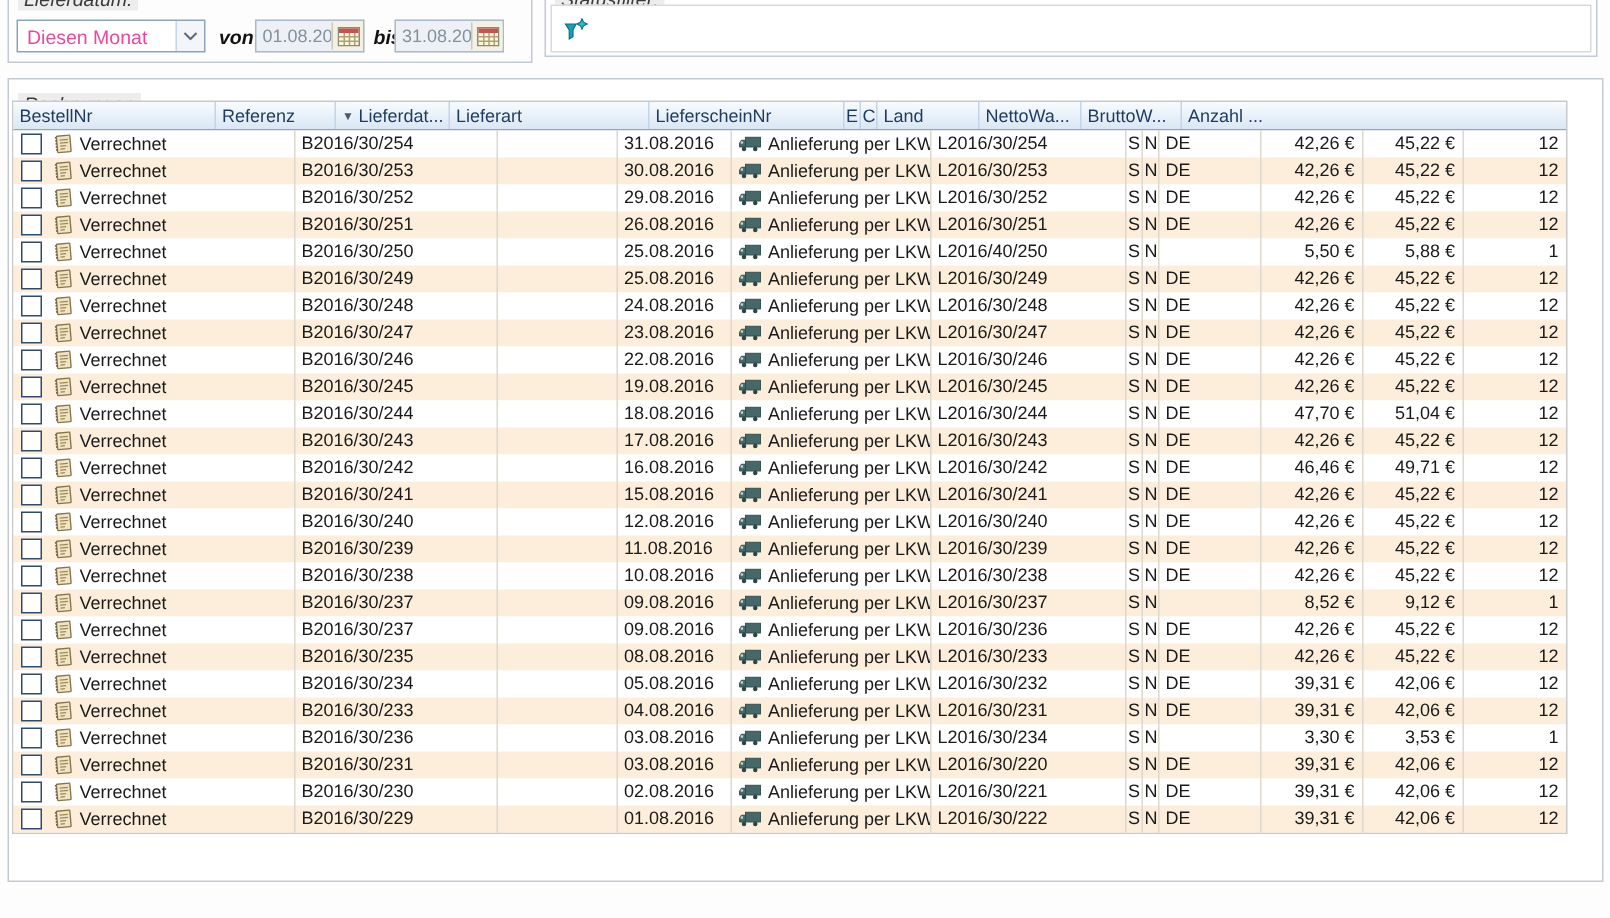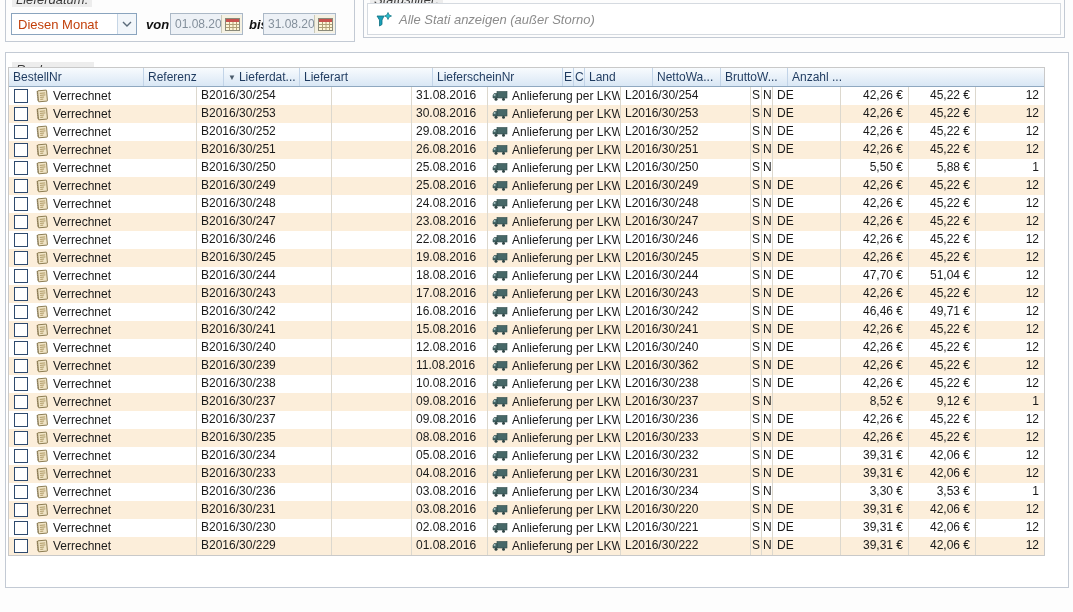--- a/index.html
+++ b/index.html
@@ -5,21 +5,21 @@
   html,body{margin:0;padding:0;width:1073px;height:612px;}
   body{font-family:"Liberation Sans",sans-serif;background:#FDFDFD;}
   .page{position:relative;width:1073px;height:612px;overflow:hidden;background:#FDFDFD;}
 
   
   .groupbox{position:absolute;border:1px solid #C3CAD4;background:transparent;box-sizing:border-box;}
   .gb-label{position:absolute;font-size:13px;font-style:italic;color:#3A3A3A;background:#EDEDED;padding:0 4px;line-height:15px;white-space:nowrap;}
 
   
   .combo{position:absolute;left:10px;top:12px;width:126px;height:22px;background:#FFF;border:1px solid #8AA4BE;box-sizing:border-box;display:flex;align-items:center;}
-  .combo-text{flex:1;font-size:13px;color:#c2410c;padding-left:6px;white-space:nowrap;overflow:hidden;}
+  .combo-text{flex:1;font-size:13px;color:#ec4899;padding-left:6px;white-space:nowrap;overflow:hidden;}
   .combo-arrow{width:18px;height:20px;border-left:1px solid #C6D6E6;background:#F2F6FA;display:flex;align-items:center;justify-content:center;}
   .inline-label{position:absolute;font-size:13px;font-style:italic;font-weight:bold;color:#111;}
   .datefield{position:absolute;top:12px;width:73px;height:22px;background:#EDF1F6;border:1px solid #ABB8C6;box-sizing:border-box;display:flex;align-items:center;}
   .date-text{flex:1;font-size:12px;color:#84909C;padding-left:4px;white-space:nowrap;overflow:hidden;}
   .cal-btn{width:20px;height:18px;display:flex;align-items:center;justify-content:center;background:#F5F1E2;border-left:1px solid #C9C9B8;}
 
   
   .statuspanel{position:absolute;left:367px;top:3px;width:694px;height:32px;background:#FFF;border:1px solid #D5DAE0;box-sizing:border-box;display:flex;align-items:center;}
   .status-text{font-size:13px;font-style:italic;color:#8C8C8C;margin-left:6px;white-space:nowrap;}
   .status-icon{margin-left:8px;display:inline-flex;}
@@ -86,21 +86,20 @@
 
   <div class="groupbox" style="left:363px;top:-12px;width:702px;height:50px;"></div>
   <span class="gb-label" style="left:370px;top:-8px;">Statusfilter:</span>
   <div class="statuspanel">
     <span class="status-icon">
       <svg width="17" height="15" viewBox="0 0 17 15">
         <path d="M1 4 L8 4 L6 8 L6 12.5 L3.5 14 L3.5 8 Z" fill="#18A0B8" stroke="#0E6E80" stroke-width="0.8"></path>
         <path d="M12 0.5 l1.1 2.4 2.4 1.1 -2.4 1.1 -1.1 2.4 -1.1-2.4 -2.4-1.1 2.4-1.1 z" fill="#25BCCB" stroke="#0E7080" stroke-width="0.7"></path>
       </svg>
     </span>
-    <span class="status-text">Alle Stati anzeigen (außer Storno)</span>
   </div>
 
   <div class="groupbox" style="left:5px;top:52px;width:1064px;height:536px;background:#FFFFFF;"></div>
   <span class="gb-label" style="left:12px;top:62px;">Rechnungen</span>
 
   <div class="table">
     <div class="thead">
       <div class="th col1"><span>BestellNr</span></div>
       <div class="th col2"><span>Referenz</span></div>
       <div class="th col3"><span class="sort-arrow">▼</span><span>Lieferdat...</span></div>
@@ -284,21 +283,21 @@
           <svg width="16" height="12" viewBox="0 0 16 12">
             <rect x="5" y="1.5" width="10" height="6.5" fill="#476868" stroke="#2F4A4A" stroke-width="0.6"></rect>
             <path d="M5 3.5 H2.2 L1 5.5 V8 H5 Z" fill="#476868" stroke="#2F4A4A" stroke-width="0.6"></path>
             <rect x="1.8" y="4.2" width="1.6" height="1.6" fill="#BFD8D8"></rect>
             <circle cx="4" cy="9.3" r="1.5" fill="#2F4444"></circle>
             <circle cx="11.5" cy="9.3" r="1.5" fill="#2F4444"></circle>
           </svg>
         </span>
         <span class="txt">Anlieferung per LKW</span>
       </div>
-      <div class="td col5">L2016/30/250</div>
+      <div class="td col5">L2016/40/250</div>
       <div class="td col6 clip">S</div>
       <div class="td col7 clip">N</div>
       <div class="td col8"></div>
       <div class="td col9 num">5,50 €</div>
       <div class="td col10 num">5,88 €</div>
       <div class="td col11 num" style="border-right:none;">1</div>
     </div>
         <div class="tr alt">
       <div class="td col0 cell-status">
         <span class="checkbox"></span>
@@ -691,21 +690,21 @@
           <svg width="16" height="12" viewBox="0 0 16 12">
             <rect x="5" y="1.5" width="10" height="6.5" fill="#476868" stroke="#2F4A4A" stroke-width="0.6"></rect>
             <path d="M5 3.5 H2.2 L1 5.5 V8 H5 Z" fill="#476868" stroke="#2F4A4A" stroke-width="0.6"></path>
             <rect x="1.8" y="4.2" width="1.6" height="1.6" fill="#BFD8D8"></rect>
             <circle cx="4" cy="9.3" r="1.5" fill="#2F4444"></circle>
             <circle cx="11.5" cy="9.3" r="1.5" fill="#2F4444"></circle>
           </svg>
         </span>
         <span class="txt">Anlieferung per LKW</span>
       </div>
-      <div class="td col5">L2016/30/362</div>
+      <div class="td col5">L2016/30/239</div>
       <div class="td col6 clip">S</div>
       <div class="td col7 clip">N</div>
       <div class="td col8">DE</div>
       <div class="td col9 num">42,26 €</div>
       <div class="td col10 num">45,22 €</div>
       <div class="td col11 num" style="border-right:none;">12</div>
     </div>
         <div class="tr">
       <div class="td col0 cell-status">
         <span class="checkbox"></span>

